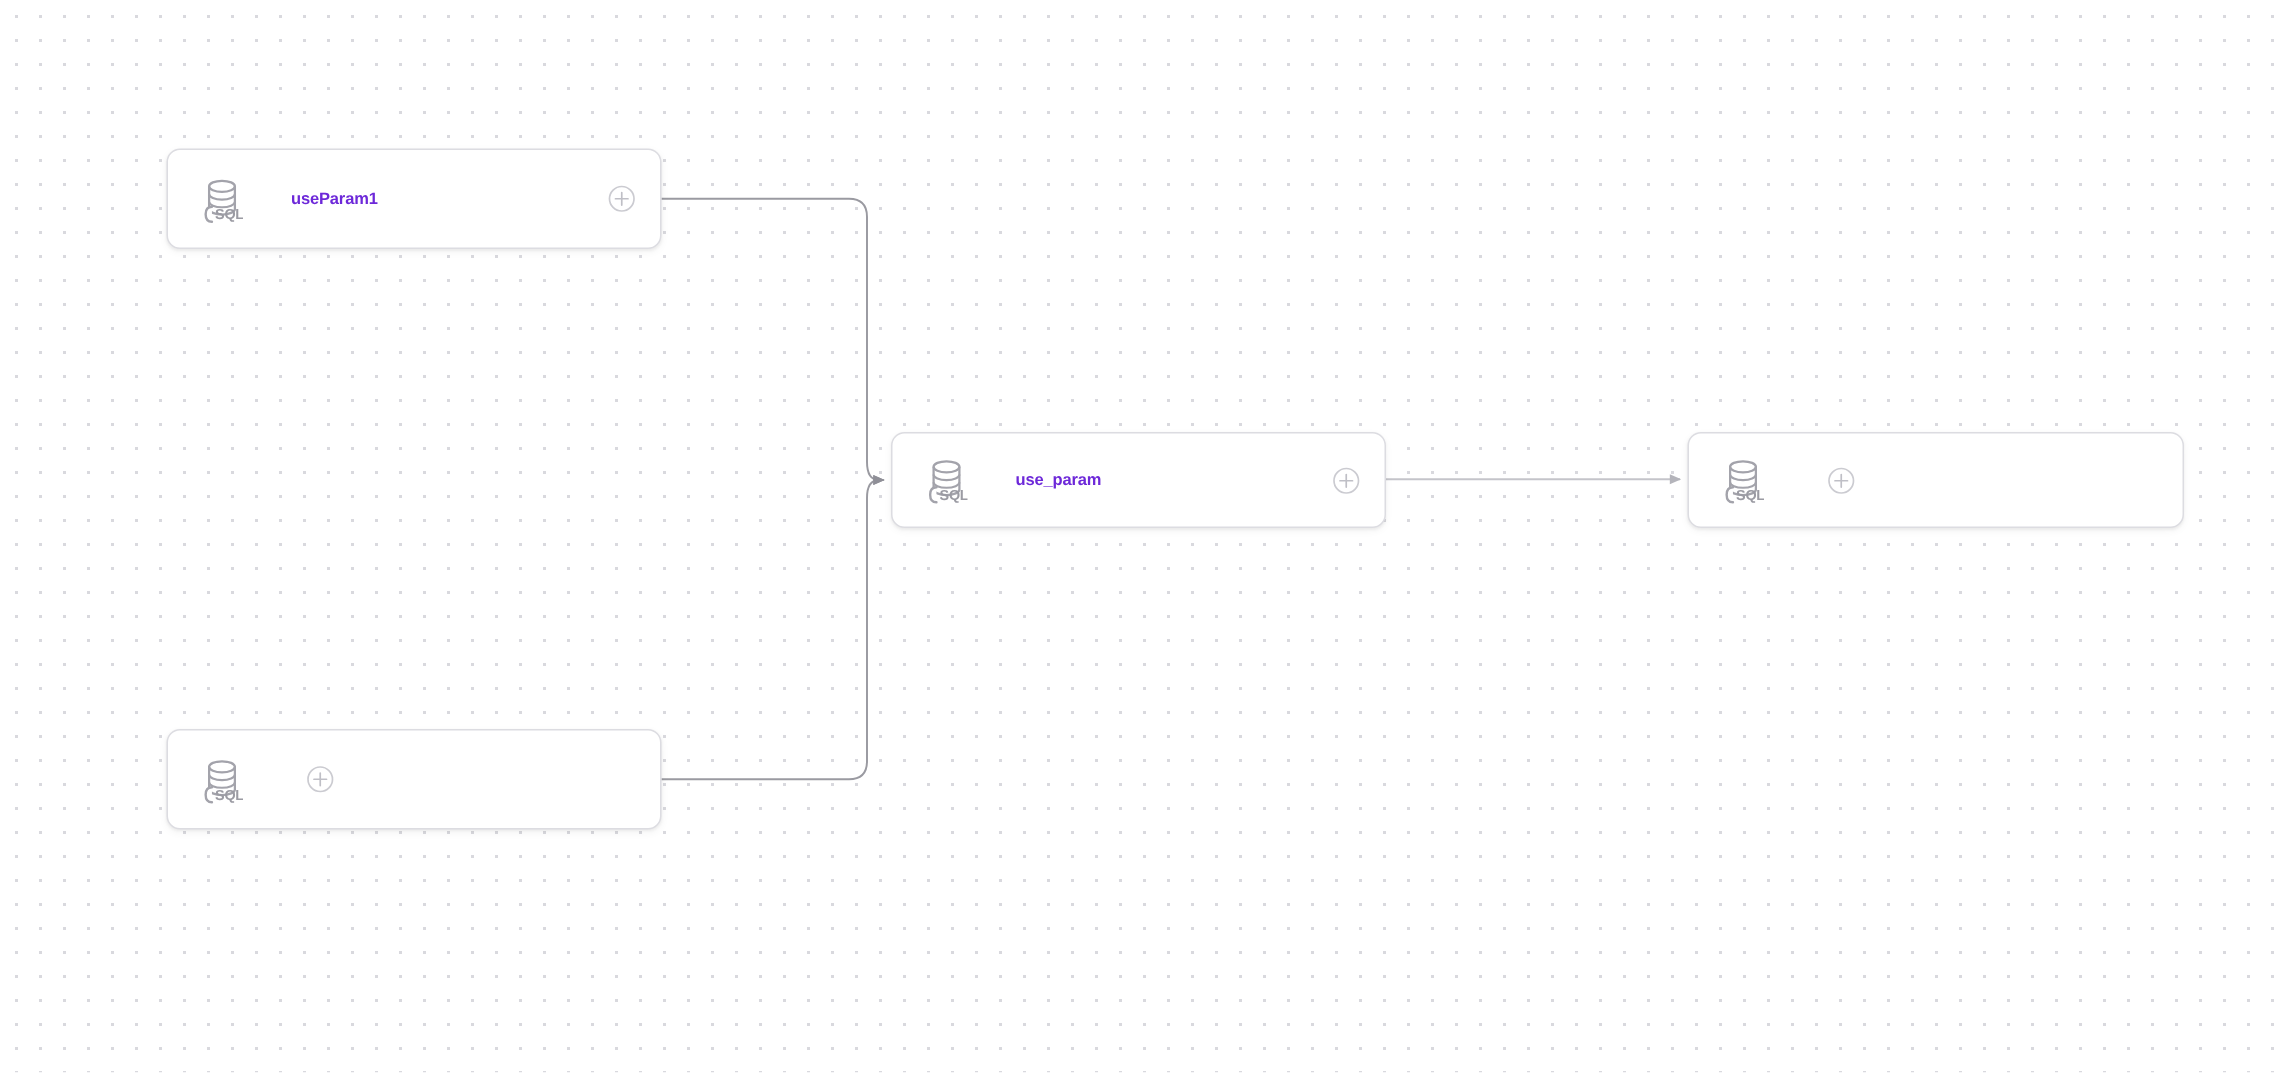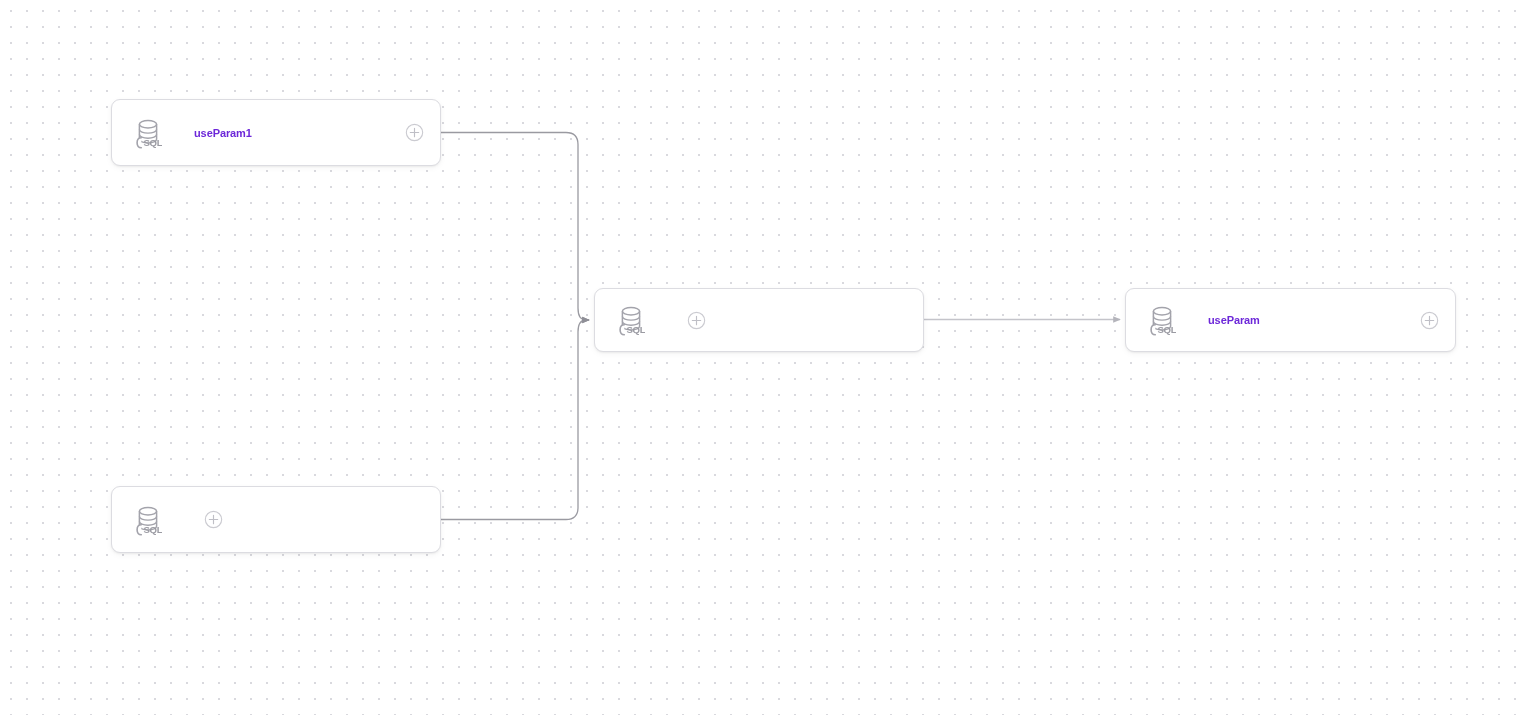--- a/index.html
+++ b/index.html
@@ -148,38 +148,38 @@
   <div class="node" style="left:594px; top:288px; width:330px; height:64px;">
     <span class="handle handle-left"></span>
     <svg class="node-icon" viewBox="0 0 30 34" xmlns="http://www.w3.org/2000/svg">
       <ellipse cx="16" cy="8.2" rx="8.6" ry="3.7" fill="#ffffff" stroke="#a3a3ab" stroke-width="1.5"></ellipse>
       <path d="M7.4,8.2 L7.4,23.3 C7.4,25.35 11.25,27 16,27 C20.75,27 24.6,25.35 24.6,23.3 L24.6,8.2" fill="none" stroke="#a3a3ab" stroke-width="1.5"></path>
       <path d="M7.4,13.4 C7.4,15.45 11.25,17.1 16,17.1 C20.75,17.1 24.6,15.45 24.6,13.4" fill="none" stroke="#a3a3ab" stroke-width="1.4"></path>
       <path d="M7.4,18.5 C7.4,20.55 11.25,22.2 16,22.2 C20.75,22.2 24.6,20.55 24.6,18.5" fill="none" stroke="#a3a3ab" stroke-width="1.4"></path>
       <path d="M9.3,21.8 C6.2,21.8 5.1,24 5.1,26.8 C5.1,29.6 6.2,31.8 9.3,31.8" fill="#ffffff" stroke="#a3a3ab" stroke-width="1.6" stroke-linecap="round"></path>
       <text x="11.4" y="30.3" font-family="'Liberation Sans', sans-serif" font-size="9.6" font-weight="bold" fill="#9b9ba3" letter-spacing="-0.2">SQL</text>
     </svg>
+    <span class="node-label">use_param</span>
     <svg class="node-plus" viewBox="0 0 20 20" xmlns="http://www.w3.org/2000/svg">
       <circle cx="10" cy="10" r="8.6" fill="none" stroke="#c9c9cf" stroke-width="1.2"></circle>
       <path d="M10,5.6 L10,14.4 M5.6,10 L14.4,10" stroke="#bcbcc3" stroke-width="1.2" stroke-linecap="round"></path>
     </svg>
     <span class="handle handle-right"></span>
   </div>
 
   <div class="node" style="left:1125px; top:288px; width:331px; height:64px;">
     <span class="handle handle-left"></span>
     <svg class="node-icon" viewBox="0 0 30 34" xmlns="http://www.w3.org/2000/svg">
       <ellipse cx="16" cy="8.2" rx="8.6" ry="3.7" fill="#ffffff" stroke="#a3a3ab" stroke-width="1.5"></ellipse>
       <path d="M7.4,8.2 L7.4,23.3 C7.4,25.35 11.25,27 16,27 C20.75,27 24.6,25.35 24.6,23.3 L24.6,8.2" fill="none" stroke="#a3a3ab" stroke-width="1.5"></path>
       <path d="M7.4,13.4 C7.4,15.45 11.25,17.1 16,17.1 C20.75,17.1 24.6,15.45 24.6,13.4" fill="none" stroke="#a3a3ab" stroke-width="1.4"></path>
       <path d="M7.4,18.5 C7.4,20.55 11.25,22.2 16,22.2 C20.75,22.2 24.6,20.55 24.6,18.5" fill="none" stroke="#a3a3ab" stroke-width="1.4"></path>
       <path d="M9.3,21.8 C6.2,21.8 5.1,24 5.1,26.8 C5.1,29.6 6.2,31.8 9.3,31.8" fill="#ffffff" stroke="#a3a3ab" stroke-width="1.6" stroke-linecap="round"></path>
       <text x="11.4" y="30.3" font-family="'Liberation Sans', sans-serif" font-size="9.6" font-weight="bold" fill="#9b9ba3" letter-spacing="-0.2">SQL</text>
     </svg>
-    <span class="node-label">useParam</span>
     <svg class="node-plus" viewBox="0 0 20 20" xmlns="http://www.w3.org/2000/svg">
       <circle cx="10" cy="10" r="8.6" fill="none" stroke="#c9c9cf" stroke-width="1.2"></circle>
       <path d="M10,5.6 L10,14.4 M5.6,10 L14.4,10" stroke="#bcbcc3" stroke-width="1.2" stroke-linecap="round"></path>
     </svg>
     <span class="handle handle-right"></span>
   </div>
 
 </div>
 
 </body></html>

